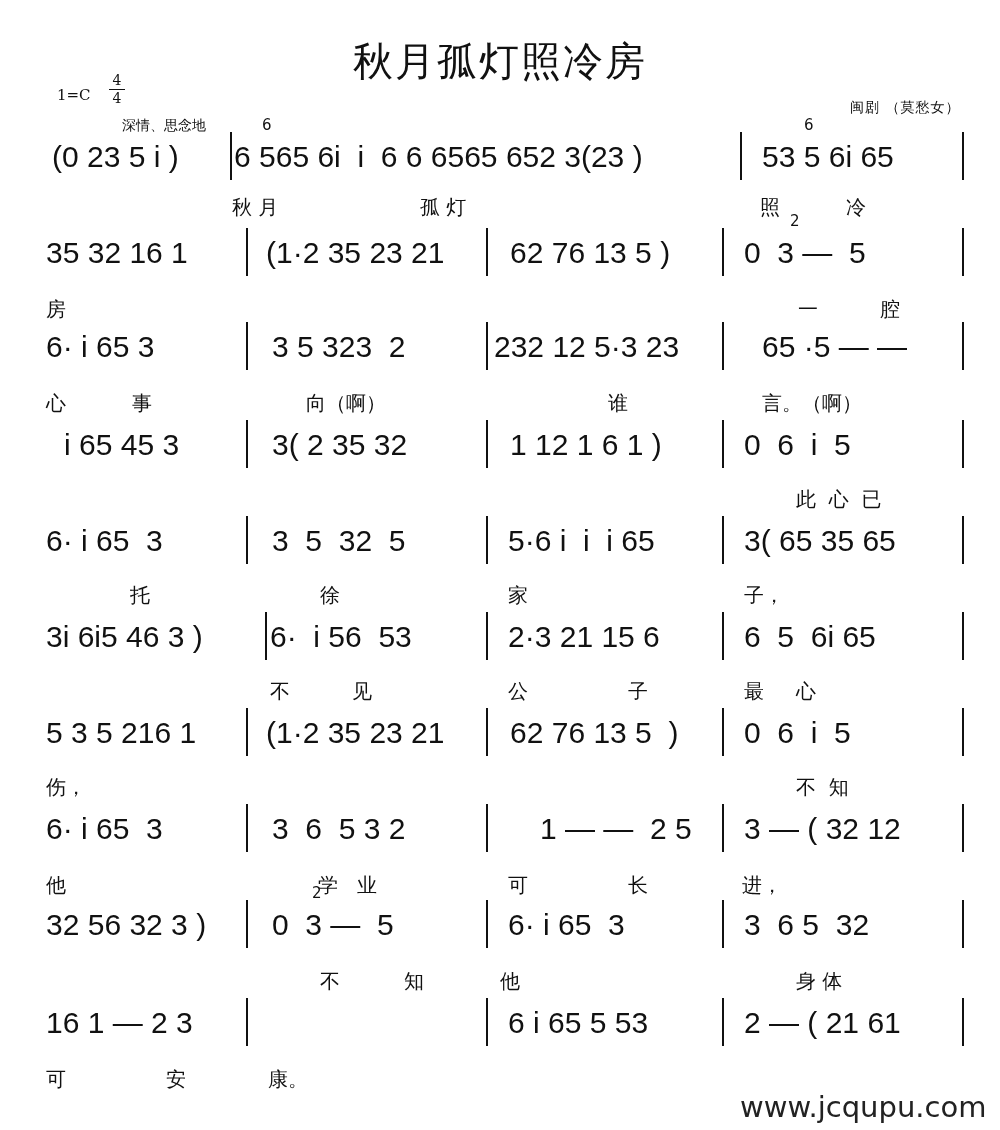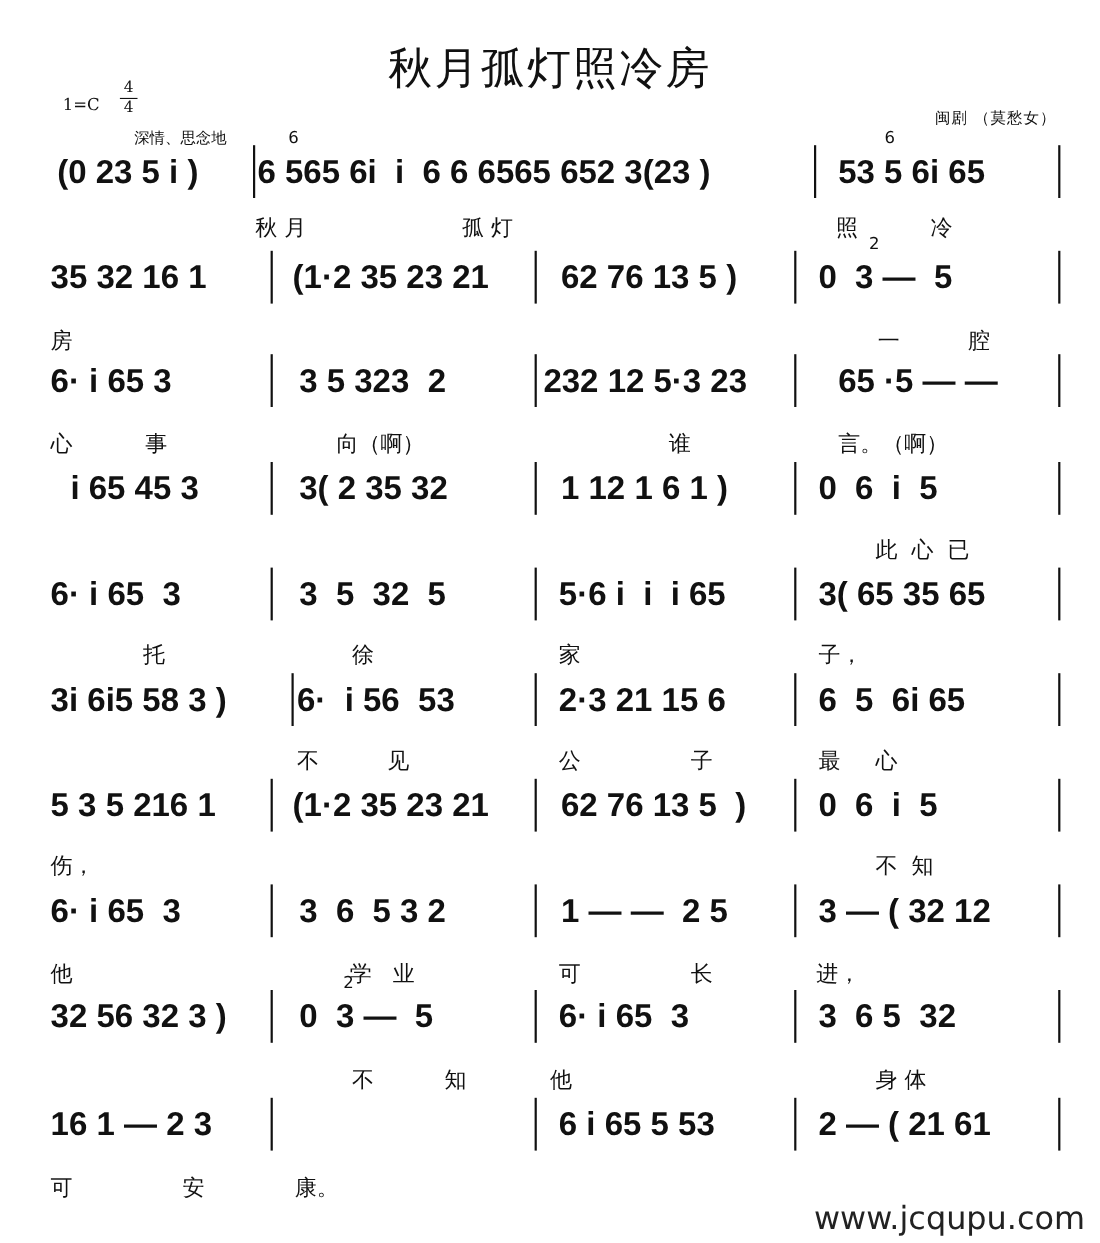--- a/index.html
+++ b/index.html
@@ -9,21 +9,21 @@
            font-size: 40px; letter-spacing: 2px; font-family: "DejaVu Sans", sans-serif; }
   .key { position: absolute; left: 57px; top: 86px; font-size: 15px; font-family: "DejaVu Serif", serif; }
   .meter { position: absolute; left: 108px; top: 72px; width: 18px; text-align: center;
            font-size: 14px; font-family: "DejaVu Serif", serif; line-height: 17px; }
   .meter .num { display: block; }
   .meter .bar { display: block; height: 1px; background: #111; margin: 0 1px; }
   .expr { position: absolute; left: 122px; top: 117px; font-size: 14px; }
   .genre { position: absolute; left: 822px; top: 99px; font-size: 14px; letter-spacing: 1px; margin-left: 28px; }
   .row { position: absolute; left: 0; width: 1000px; height: 50px; }
   .seg { position: absolute; top: 0; height: 50px; font-family: "Liberation Sans", "DejaVu Sans", sans-serif;
-         font-weight: bold; font-size: 30px; line-height: 50px; white-space: pre; letter-spacing: 0px; }
+         font-weight: normal; font-size: 30px; line-height: 50px; white-space: pre; letter-spacing: 0px; }
   .bar-line { position: absolute; top: 0; width: 2px; height: 48px; background: #111; }
   .lyrics { position: absolute; left: 0; width: 1000px; height: 30px; font-size: 20px; }
   .lyr { position: absolute; top: 0; white-space: pre; }
   .watermark { position: absolute; left: 740px; top: 1090px; font-size: 29px; color: #222;
                font-family: "DejaVu Sans", sans-serif; }
   .grace { position: absolute; font-size: 15px; font-weight: normal; font-family: "DejaVu Sans", sans-serif; }
 </style>
 </head>
 <body>
 
@@ -83,21 +83,21 @@
       <div class="seg" style="left: 46px;">6· i 65  3</div>
       <div class="seg" style="left: 272px;">3  5  32  5</div>
       <div class="seg" style="left: 508px;">5·6 i  i  i 65</div>
       <div class="seg" style="left: 744px;">3( 65 35 65</div>
       <div class="bar-line" style="left: 246px;"></div>
       <div class="bar-line" style="left: 486px;"></div>
       <div class="bar-line" style="left: 722px;"></div>
       <div class="bar-line" style="left: 962px;"></div>
     </div>
     <div class="row" style="top: 612px;">
-      <div class="seg" style="left: 46px;">3i 6i5 58 3 )</div>
+      <div class="seg" style="left: 46px;">3i 6i5 46 3 )</div>
       <div class="seg" style="left: 270px;">6·  i 56  53</div>
       <div class="seg" style="left: 508px;">2·3 21 15 6</div>
       <div class="seg" style="left: 744px;">6  5  6i 65</div>
       <div class="bar-line" style="left: 265px;"></div>
       <div class="bar-line" style="left: 486px;"></div>
       <div class="bar-line" style="left: 722px;"></div>
       <div class="bar-line" style="left: 962px;"></div>
     </div>
     <div class="row" style="top: 708px;">
       <div class="seg" style="left: 46px;">5 3 5 216 1</div>
@@ -105,21 +105,21 @@
       <div class="seg" style="left: 510px;">62 76 13 5  )</div>
       <div class="seg" style="left: 744px;">0  6  i  5</div>
       <div class="bar-line" style="left: 246px;"></div>
       <div class="bar-line" style="left: 486px;"></div>
       <div class="bar-line" style="left: 722px;"></div>
       <div class="bar-line" style="left: 962px;"></div>
     </div>
     <div class="row" style="top: 804px;">
       <div class="seg" style="left: 46px;">6· i 65  3</div>
       <div class="seg" style="left: 272px;">3  6  5 3 2</div>
-      <div class="seg" style="left: 510px;">1 — —  2 5</div>
+      <div class="seg" style="left: 540px;">1 — —  2 5</div>
       <div class="seg" style="left: 744px;">3 — ( 32 12</div>
       <div class="bar-line" style="left: 246px;"></div>
       <div class="bar-line" style="left: 486px;"></div>
       <div class="bar-line" style="left: 722px;"></div>
       <div class="bar-line" style="left: 962px;"></div>
     </div>
     <div class="row" style="top: 900px;">
       <div class="seg" style="left: 46px;">32 56 32 3 )</div>
       <div class="seg" style="left: 272px;">0  3 —  5</div>
       <div class="seg" style="left: 508px;">6· i 65  3</div>

